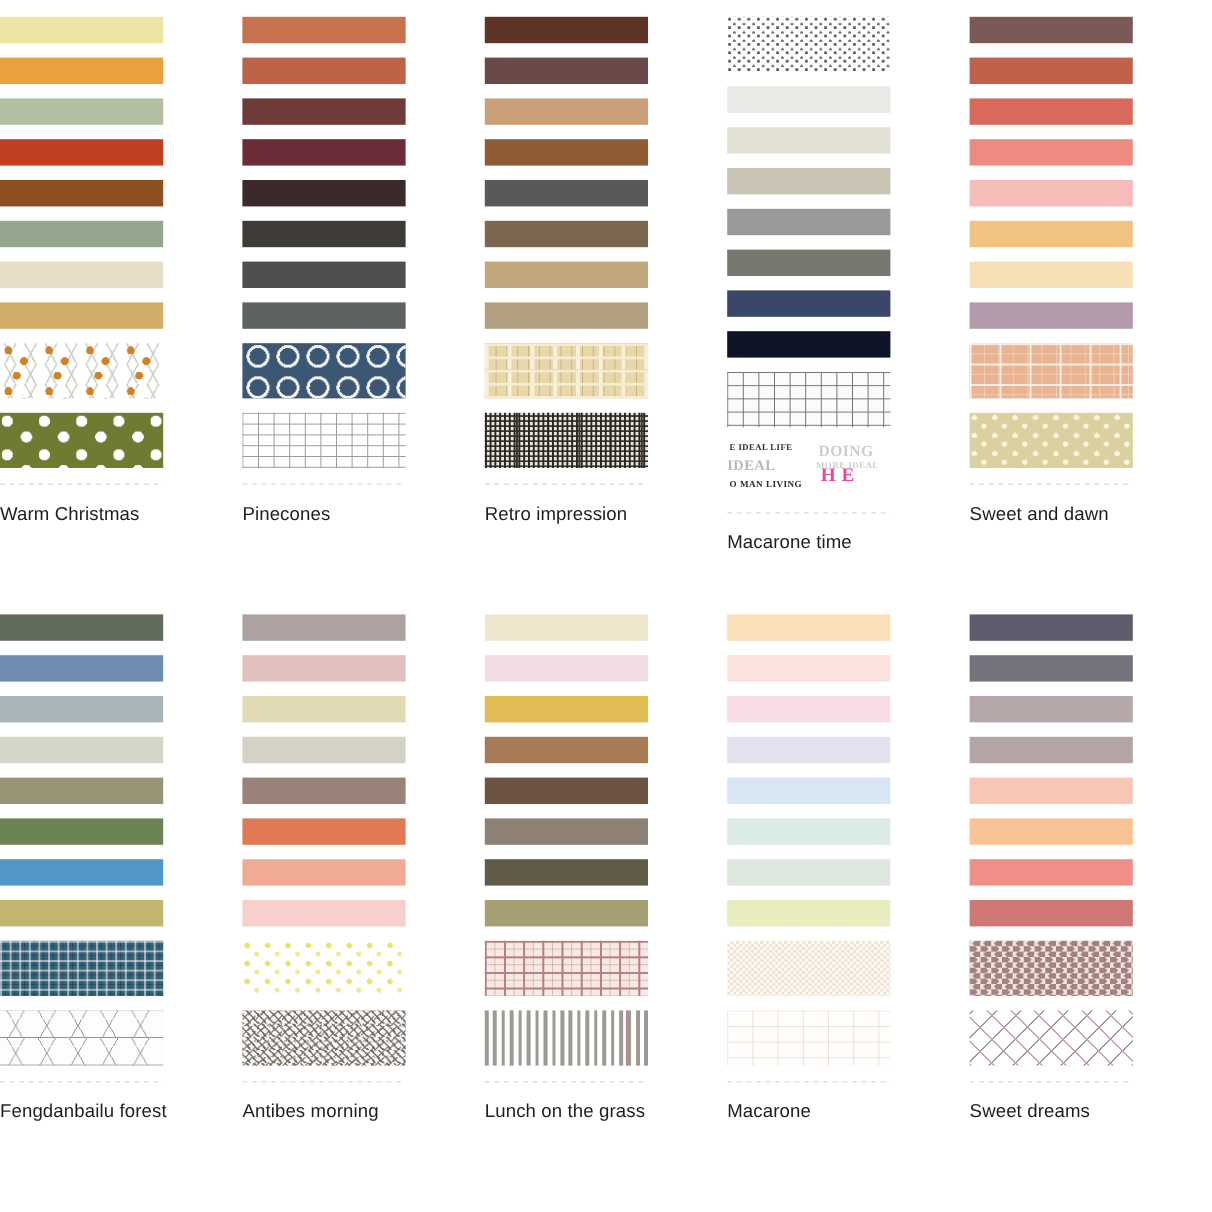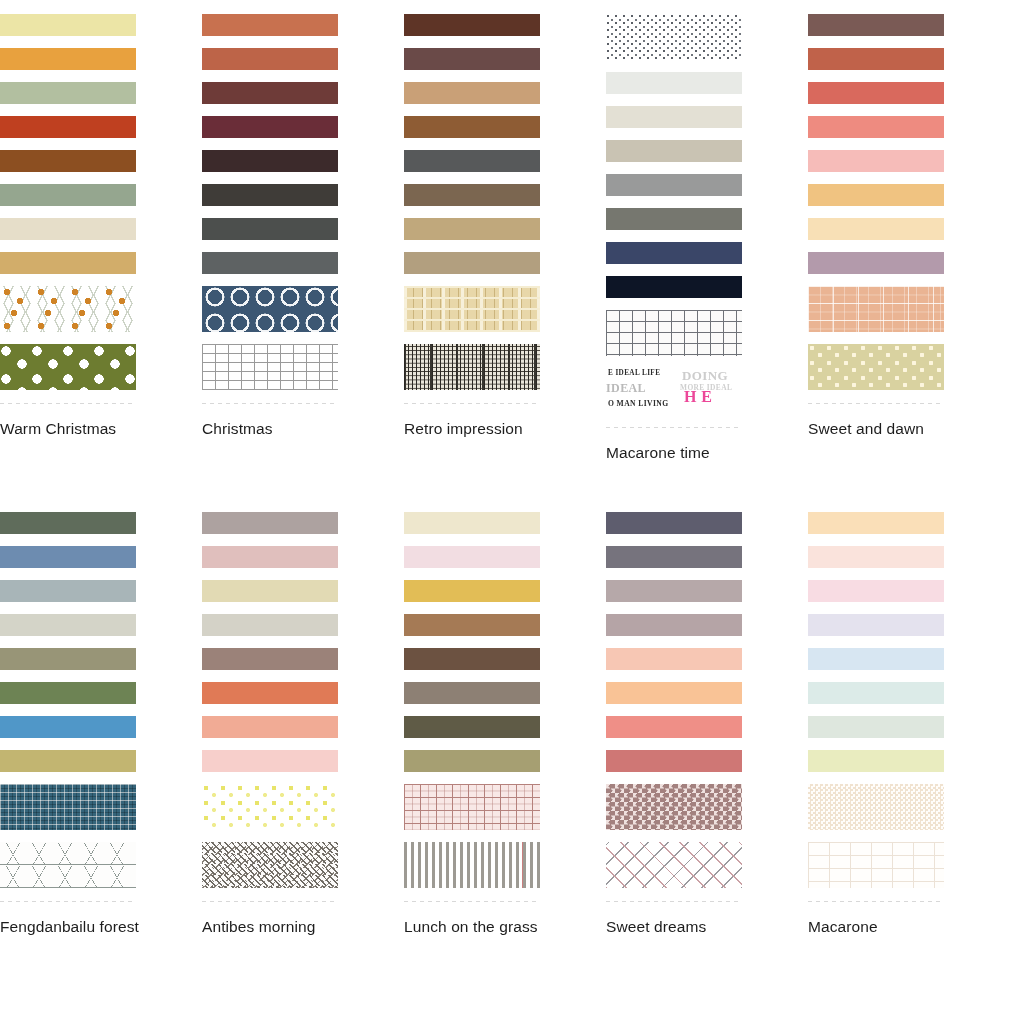--- a/index.html
+++ b/index.html
@@ -269,21 +269,21 @@
         <div class="tape" title="oxblood brown" style="background: rgb(110, 59, 56);"></div>
         <div class="tape" title="deep wine" style="background: rgb(106, 45, 56);"></div>
         <div class="tape" title="dark aubergine" style="background: rgb(60, 42, 43);"></div>
         <div class="tape" title="charcoal brown" style="background: rgb(63, 60, 56);"></div>
         <div class="tape" title="slate charcoal" style="background: rgb(76, 79, 77);"></div>
         <div class="tape" title="steel grey" style="background: rgb(94, 98, 99);"></div>
         <div class="tape tall pat-navy-rings" title="navy with white ring chain"></div>
         <div class="tape tall pat-grey-grid" title="grey grid check"></div>
       </div>
       <div class="divider"></div>
-      <div class="label">Christmas</div>
+      <div class="label">Pinecones</div>
     </div>
     <div class="set">
       <div class="stack">
         <div class="tape" title="cocoa brown" style="background: rgb(94, 52, 38);"></div>
         <div class="tape" title="dusty plum brown" style="background: rgb(106, 74, 72);"></div>
         <div class="tape" title="warm sand" style="background: rgb(201, 160, 119);"></div>
         <div class="tape" title="caramel brown" style="background: rgb(142, 92, 52);"></div>
         <div class="tape" title="dark slate grey" style="background: rgb(87, 89, 90);"></div>
         <div class="tape" title="taupe brown" style="background: rgb(123, 102, 80);"></div>
         <div class="tape" title="khaki beige" style="background: rgb(192, 168, 124);"></div>
@@ -376,43 +376,43 @@
         <div class="tape" title="olive brown" style="background: rgb(95, 91, 70);"></div>
         <div class="tape" title="olive khaki" style="background: rgb(166, 159, 114);"></div>
         <div class="tape tall pat-pink-plaid" title="pink plaid check"></div>
         <div class="tape tall pat-notebook" title="notebook ruled lines"></div>
       </div>
       <div class="divider"></div>
       <div class="label">Lunch on the grass</div>
     </div>
     <div class="set">
       <div class="stack">
+        <div class="tape" title="pale apricot" style="background: rgb(250, 223, 184);"></div>
+        <div class="tape" title="pale peach" style="background: rgb(250, 227, 220);"></div>
+        <div class="tape" title="pale rose pink" style="background: rgb(248, 220, 227);"></div>
+        <div class="tape" title="pale lavender" style="background: rgb(228, 226, 238);"></div>
+        <div class="tape" title="pale sky blue" style="background: rgb(215, 230, 242);"></div>
+        <div class="tape" title="pale aqua" style="background: rgb(220, 235, 232);"></div>
+        <div class="tape" title="pale mint grey" style="background: rgb(222, 231, 222);"></div>
+        <div class="tape" title="pale lime" style="background: rgb(233, 236, 191);"></div>
+        <div class="tape tall pat-faint-check" title="faint checker sketch"></div>
+        <div class="tape tall pat-faint-grid" title="faint grid check"></div>
+      </div>
+      <div class="divider"></div>
+      <div class="label">Macarone</div>
+    </div>
+    <div class="set">
+      <div class="stack">
         <div class="tape" title="slate violet" style="background: rgb(94, 93, 110);"></div>
         <div class="tape" title="grey violet" style="background: rgb(118, 115, 125);"></div>
         <div class="tape" title="mauve grey" style="background: rgb(182, 168, 169);"></div>
         <div class="tape" title="dusty mauve" style="background: rgb(181, 164, 166);"></div>
         <div class="tape" title="pale peach" style="background: rgb(247, 199, 180);"></div>
         <div class="tape" title="apricot" style="background: rgb(249, 195, 150);"></div>
         <div class="tape" title="salmon" style="background: rgb(239, 143, 135);"></div>
         <div class="tape" title="rose red" style="background: rgb(207, 119, 117);"></div>
         <div class="tape tall pat-mauve-chevron" title="mauve chevron zigzag"></div>
         <div class="tape tall pat-lattice" title="pink and grey lattice"></div>
       </div>
       <div class="divider"></div>
       <div class="label">Sweet dreams</div>
     </div>
-    <div class="set">
-      <div class="stack">
-        <div class="tape" title="pale apricot" style="background: rgb(250, 223, 184);"></div>
-        <div class="tape" title="pale peach" style="background: rgb(250, 227, 220);"></div>
-        <div class="tape" title="pale rose pink" style="background: rgb(248, 220, 227);"></div>
-        <div class="tape" title="pale lavender" style="background: rgb(228, 226, 238);"></div>
-        <div class="tape" title="pale sky blue" style="background: rgb(215, 230, 242);"></div>
-        <div class="tape" title="pale aqua" style="background: rgb(220, 235, 232);"></div>
-        <div class="tape" title="pale mint grey" style="background: rgb(222, 231, 222);"></div>
-        <div class="tape" title="pale lime" style="background: rgb(233, 236, 191);"></div>
-        <div class="tape tall pat-faint-check" title="faint checker sketch"></div>
-        <div class="tape tall pat-faint-grid" title="faint grid check"></div>
-      </div>
-      <div class="divider"></div>
-      <div class="label">Macarone</div>
-    </div>
   </div>
 
 </body></html>

